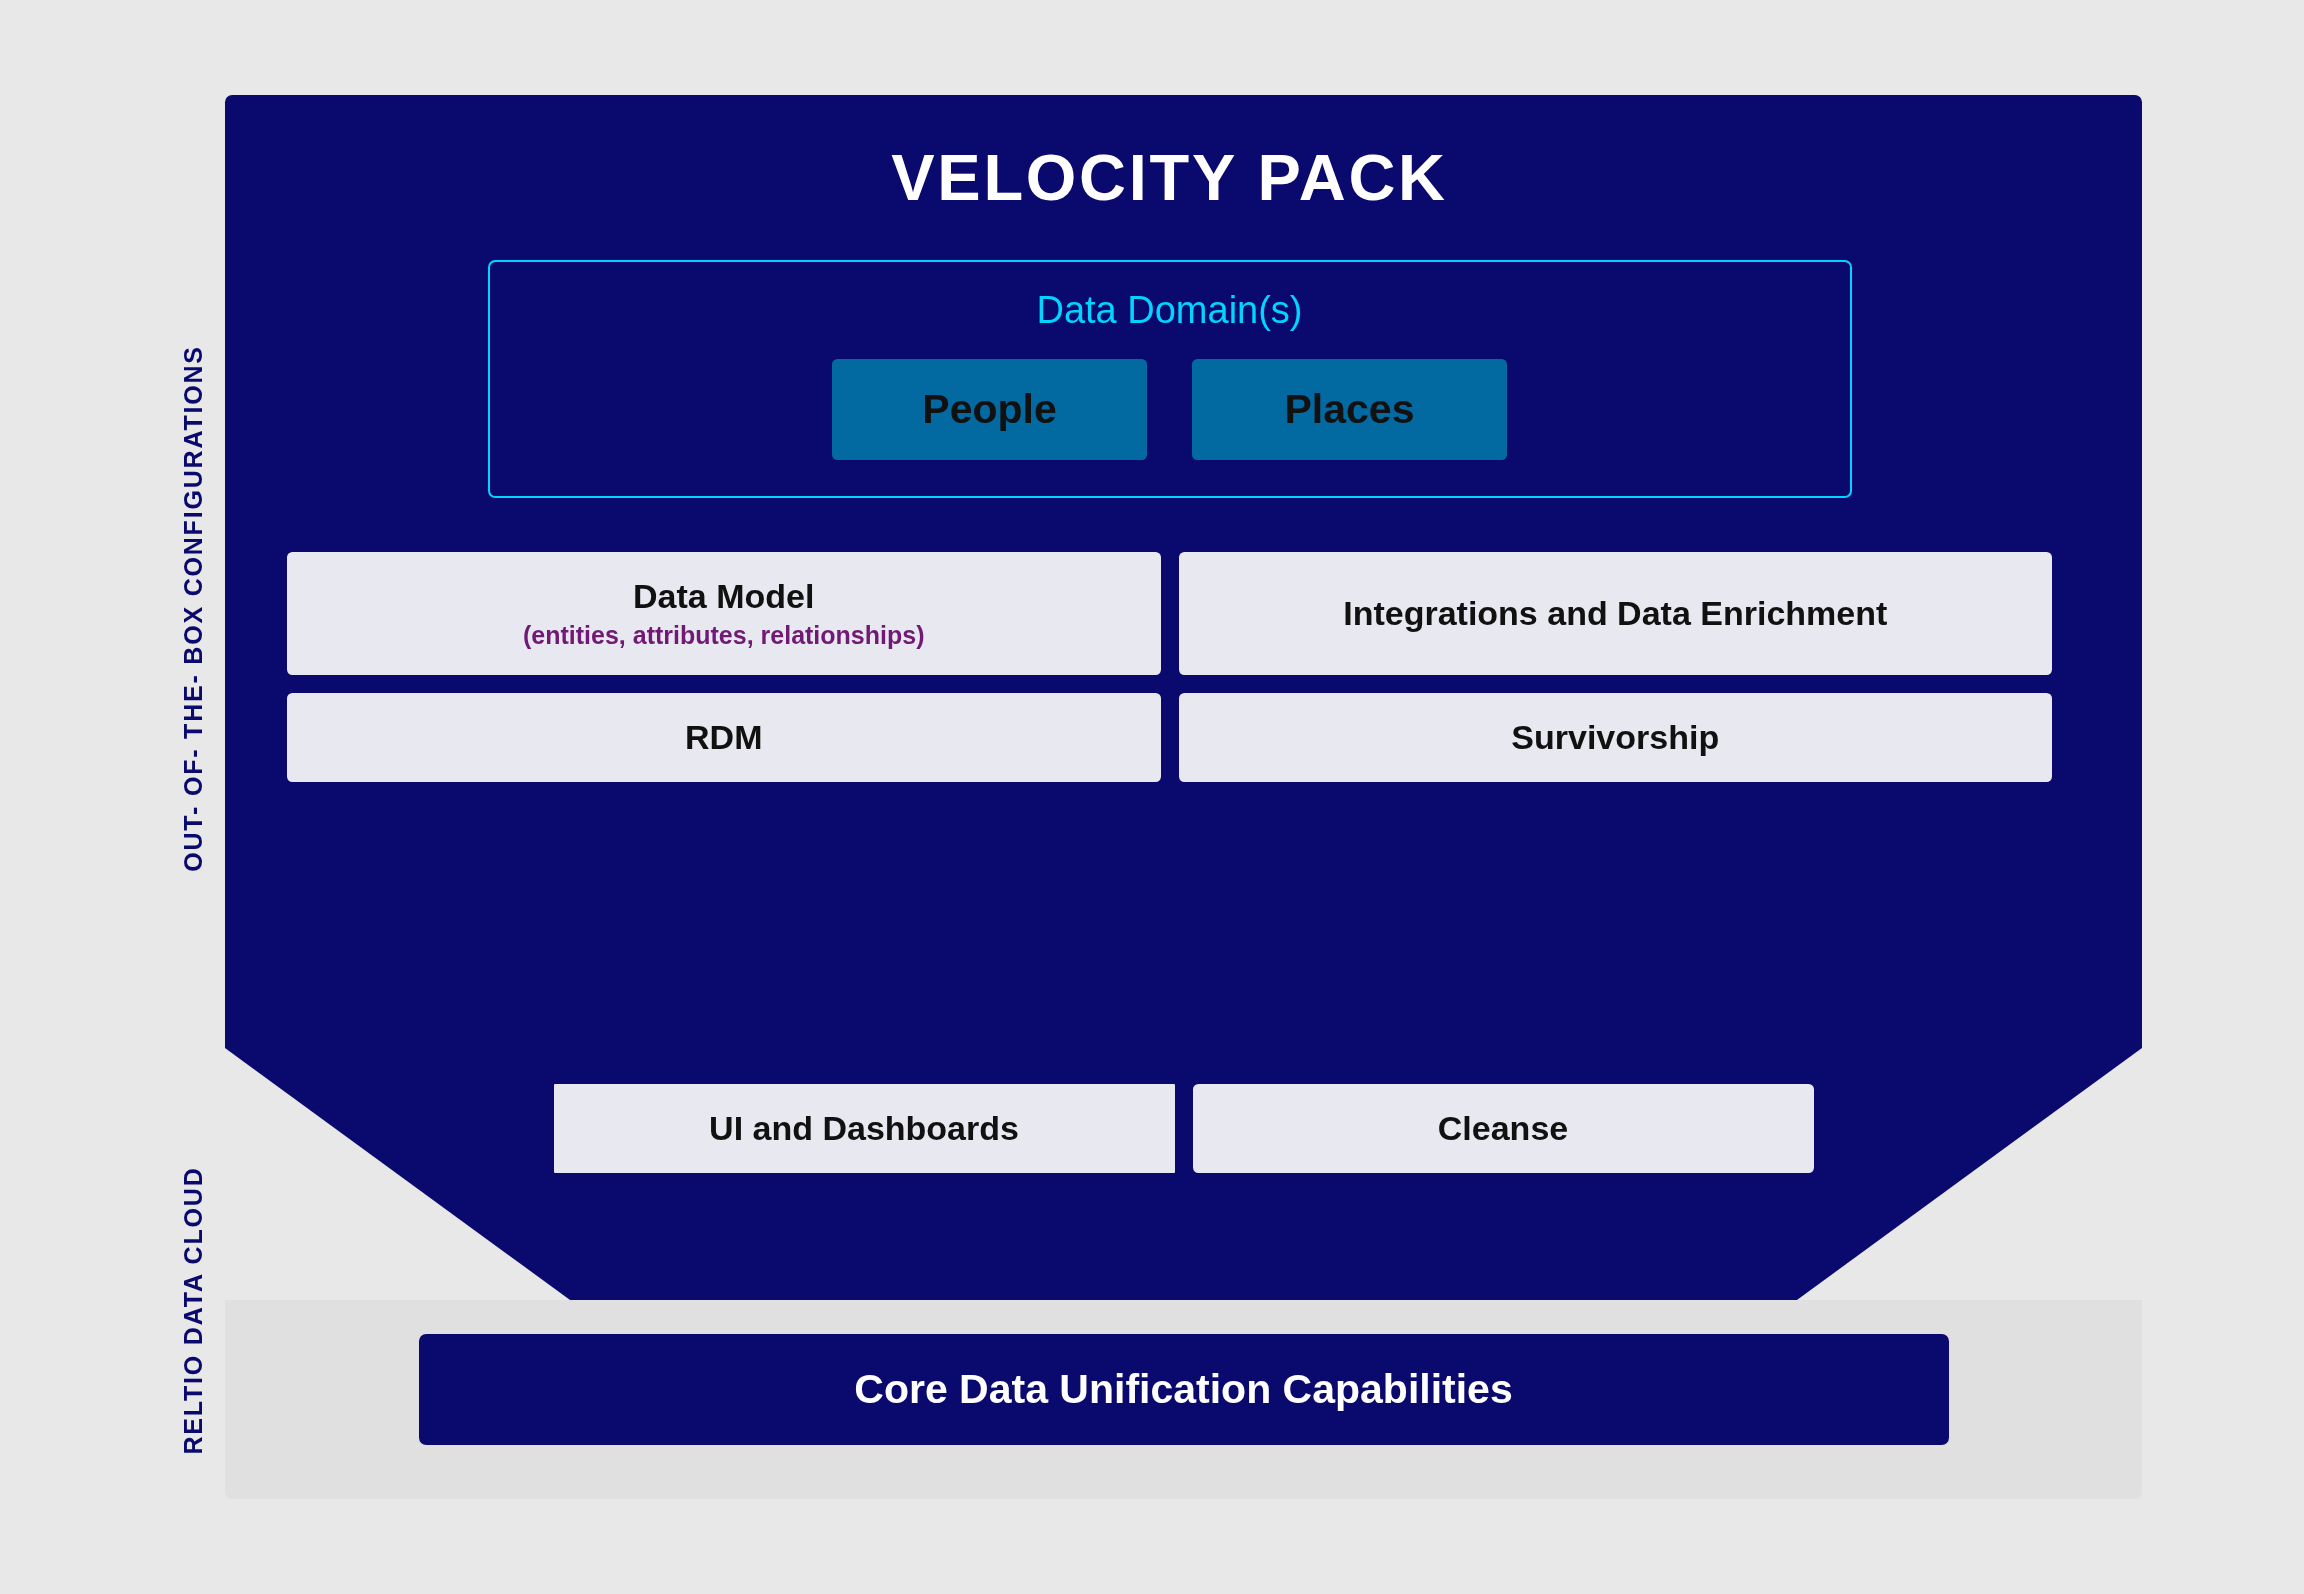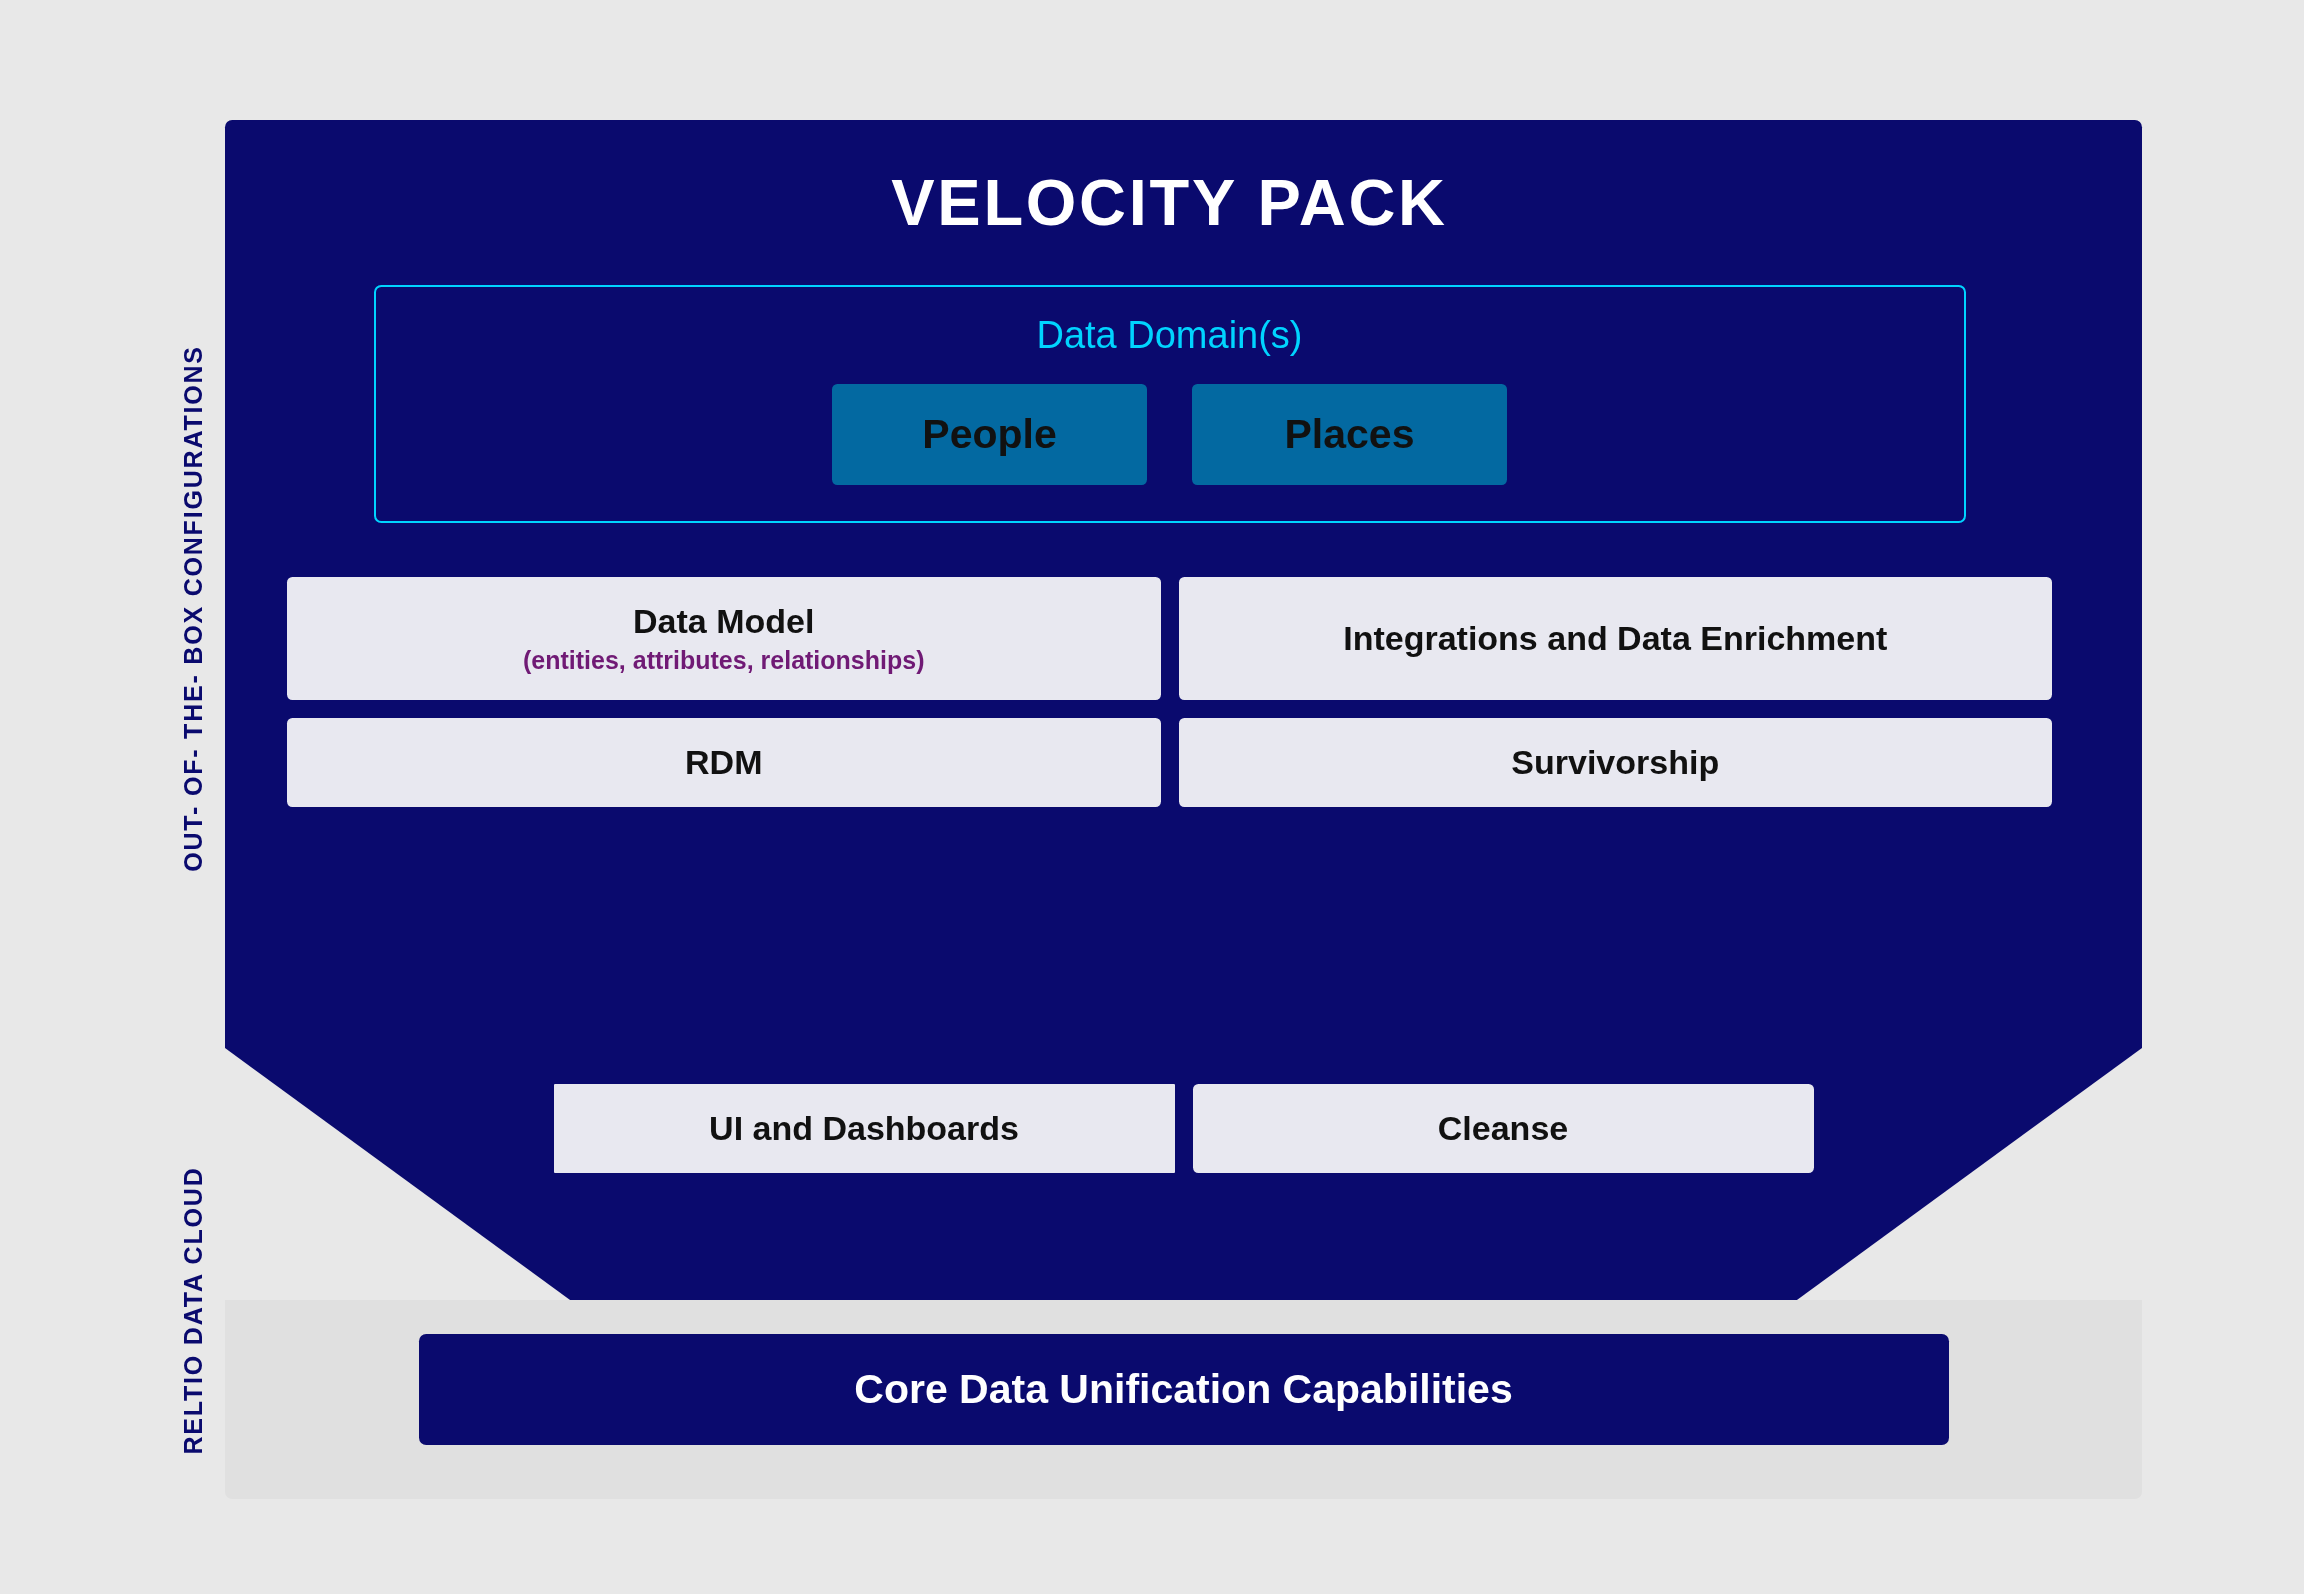--- a/index.html
+++ b/index.html
@@ -72,38 +72,37 @@
 
     
     .top-section {
       background: #0a0a6e;
       flex: 1;
       border-radius: 7.2px 7.2px 0 0;
       padding: 45px 72px 36px 44px;
       display: flex;
       flex-direction: column;
       align-items: center;
-      margin-top: 25px;
     }
 
     .velocity-title {
       color: #ffffff;
       font-size: 65px;
       font-weight: 900;
       text-align: center;
       margin-bottom: 45px;
       letter-spacing: 2.7px;
     }
 
     
     .data-domain-container {
       border: 2.7px solid #00d4ff;
       border-radius: 7.2px;
       padding: 27px 45px 36px 45px;
-      width: 1592px;
+      width: 1364px;
       margin-bottom: 54px;
       position: relative;
     }
 
     .data-domain-label {
       color: #00d4ff;
       font-size: 38px;
       text-align: center;
       margin-bottom: 27px;
     }

